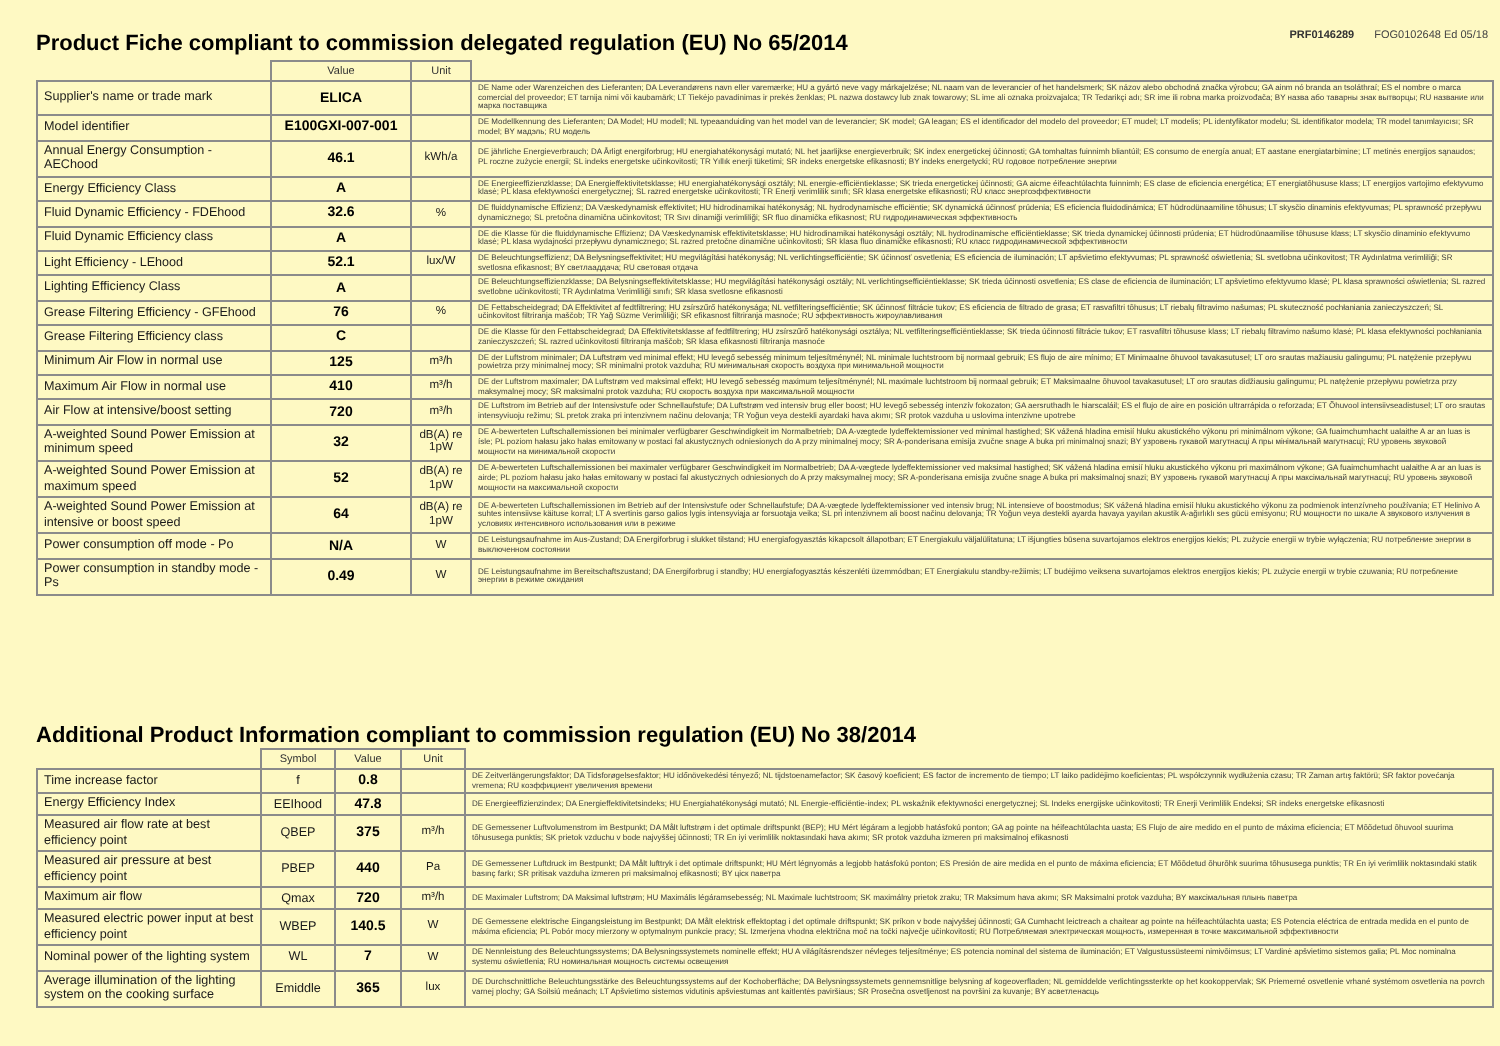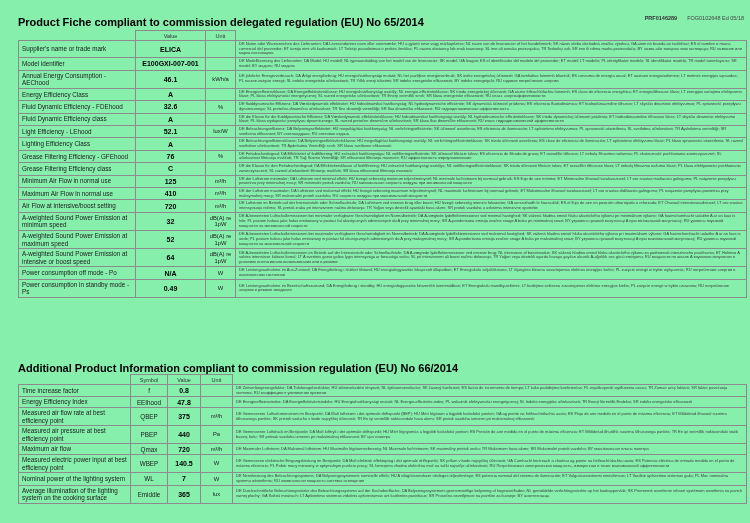--- a/index.html
+++ b/index.html
@@ -1,21 +1,21 @@
 <!DOCTYPE html>
 <html><head>
 <meta charset="utf-8">
 <style>
   html,body{margin:0;padding:0;}
   body{
     width:750px;height:523px;background:#ffffff;
     font-family:"Liberation Sans", sans-serif;color:#111;
     position:relative;overflow:hidden;
   }
-  .page{position:absolute;inset:0;background:#86efac;}
+  .page{position:absolute;inset:0;background:#fef9c3;}
   .refbar{
     position:absolute;top:15px;right:6px;
     display:flex;gap:10px;align-items:baseline;
     font-size:5.5px;color:#444;
   }
   .refbar .ref-left{font-weight:bold;color:#333;}
   .doc-title{
     position:absolute;left:18px;
     font-size:11px;font-weight:bold;color:#000;
     letter-spacing:0px;white-space:nowrap;
@@ -201,21 +201,21 @@
         </tr>
       <tr>
           <td class="lbl">Power consumption in standby mode - Ps</td>
           <td class="val">0.49</td>
           <td class="unit">W</td>
           <td class="desc">DE Leistungsaufnahme im Bereitschaftszustand; DA Energiforbrug i standby; HU energiafogyasztás készenléti üzemmódban; ET Energiakulu standby-režiimis; LT budėjimo veiksena suvartojamos elektros energijos kiekis; PL zużycie energii w trybie czuwania; RU потребление энергии в режиме ожидания</td>
         </tr>
     </tbody>
   </table>
 
-  <div class="doc-title" id="title2">Additional Product Information compliant to commission regulation (EU) No 66/2014</div>
+  <div class="doc-title" id="title2">Additional Product Information compliant to commission regulation (EU) No 38/2014</div>
 
   <table class="fiche" id="table2">
     <colgroup>
         <col class="c-lbl">
         <col class="c-sym">
         <col class="c-val">
         <col class="c-unit">
         <col class="c-desc">
       </colgroup>
     <tbody>

